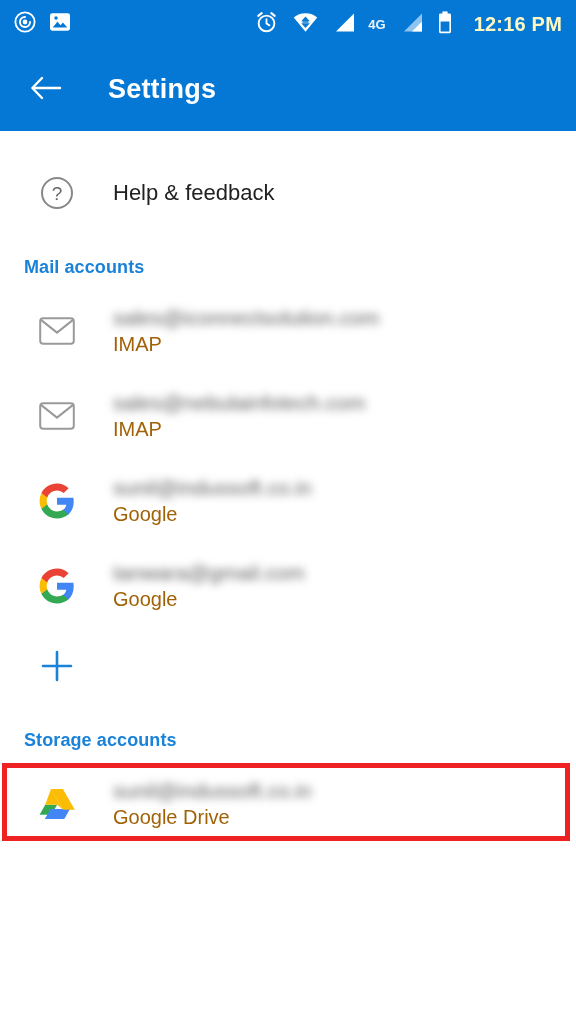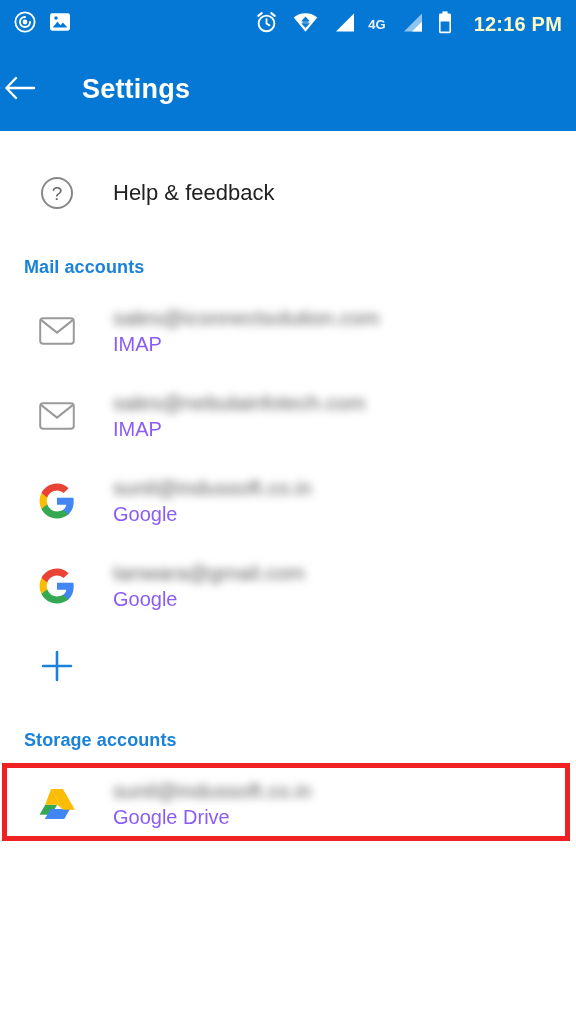--- a/index.html
+++ b/index.html
@@ -22,20 +22,21 @@
   .sb-time{
     color:#fef9c3; font-size:20px; font-weight:700; letter-spacing:.2px;
     margin-left:7px;
   }
   .g4{ color:#fff; font-size:13px; font-weight:700; opacity:.92;
        align-self:flex-start; margin-top:6px; margin-left:-2px; }
 
   
   .toolbar{
     height:83px; background:#0578D5; display:flex; align-items:center;
+    padding-left:26px;
   }
   .back-btn{ width:40px; height:40px; display:flex; align-items:center;
              justify-content:center; cursor:pointer; }
   .tb-title{ color:#fff; font-size:27px; font-weight:700; margin-left:42px;
              letter-spacing:.2px; }
 
   
   .content{ background:#fff; }
   .row{
     display:flex; align-items:center; min-height:74px; cursor:pointer;
@@ -54,21 +55,21 @@
     color:#1a82d8; font-size:18px; font-weight:700;
     padding:26px 8px 10px 24px; letter-spacing:.1px;
   }
 
   .acct-row{ height:85px; }
   .acct-email{
     font-size:21px; color:#5d5d5d;
     filter:blur(4.2px);
     margin-bottom:3px; user-select:none;
   }
-  .acct-type{ font-size:20px; color:#8b5cf6; }
+  .acct-type{ font-size:20px; color:#a16207; }
 
   .add-row{
     height:76px; display:flex; align-items:center; cursor:pointer;
   }
   .add-label{
     color:#1a82d8; font-size:21px; font-weight:700; letter-spacing:.9px;
   }
 
   
   .annot{

